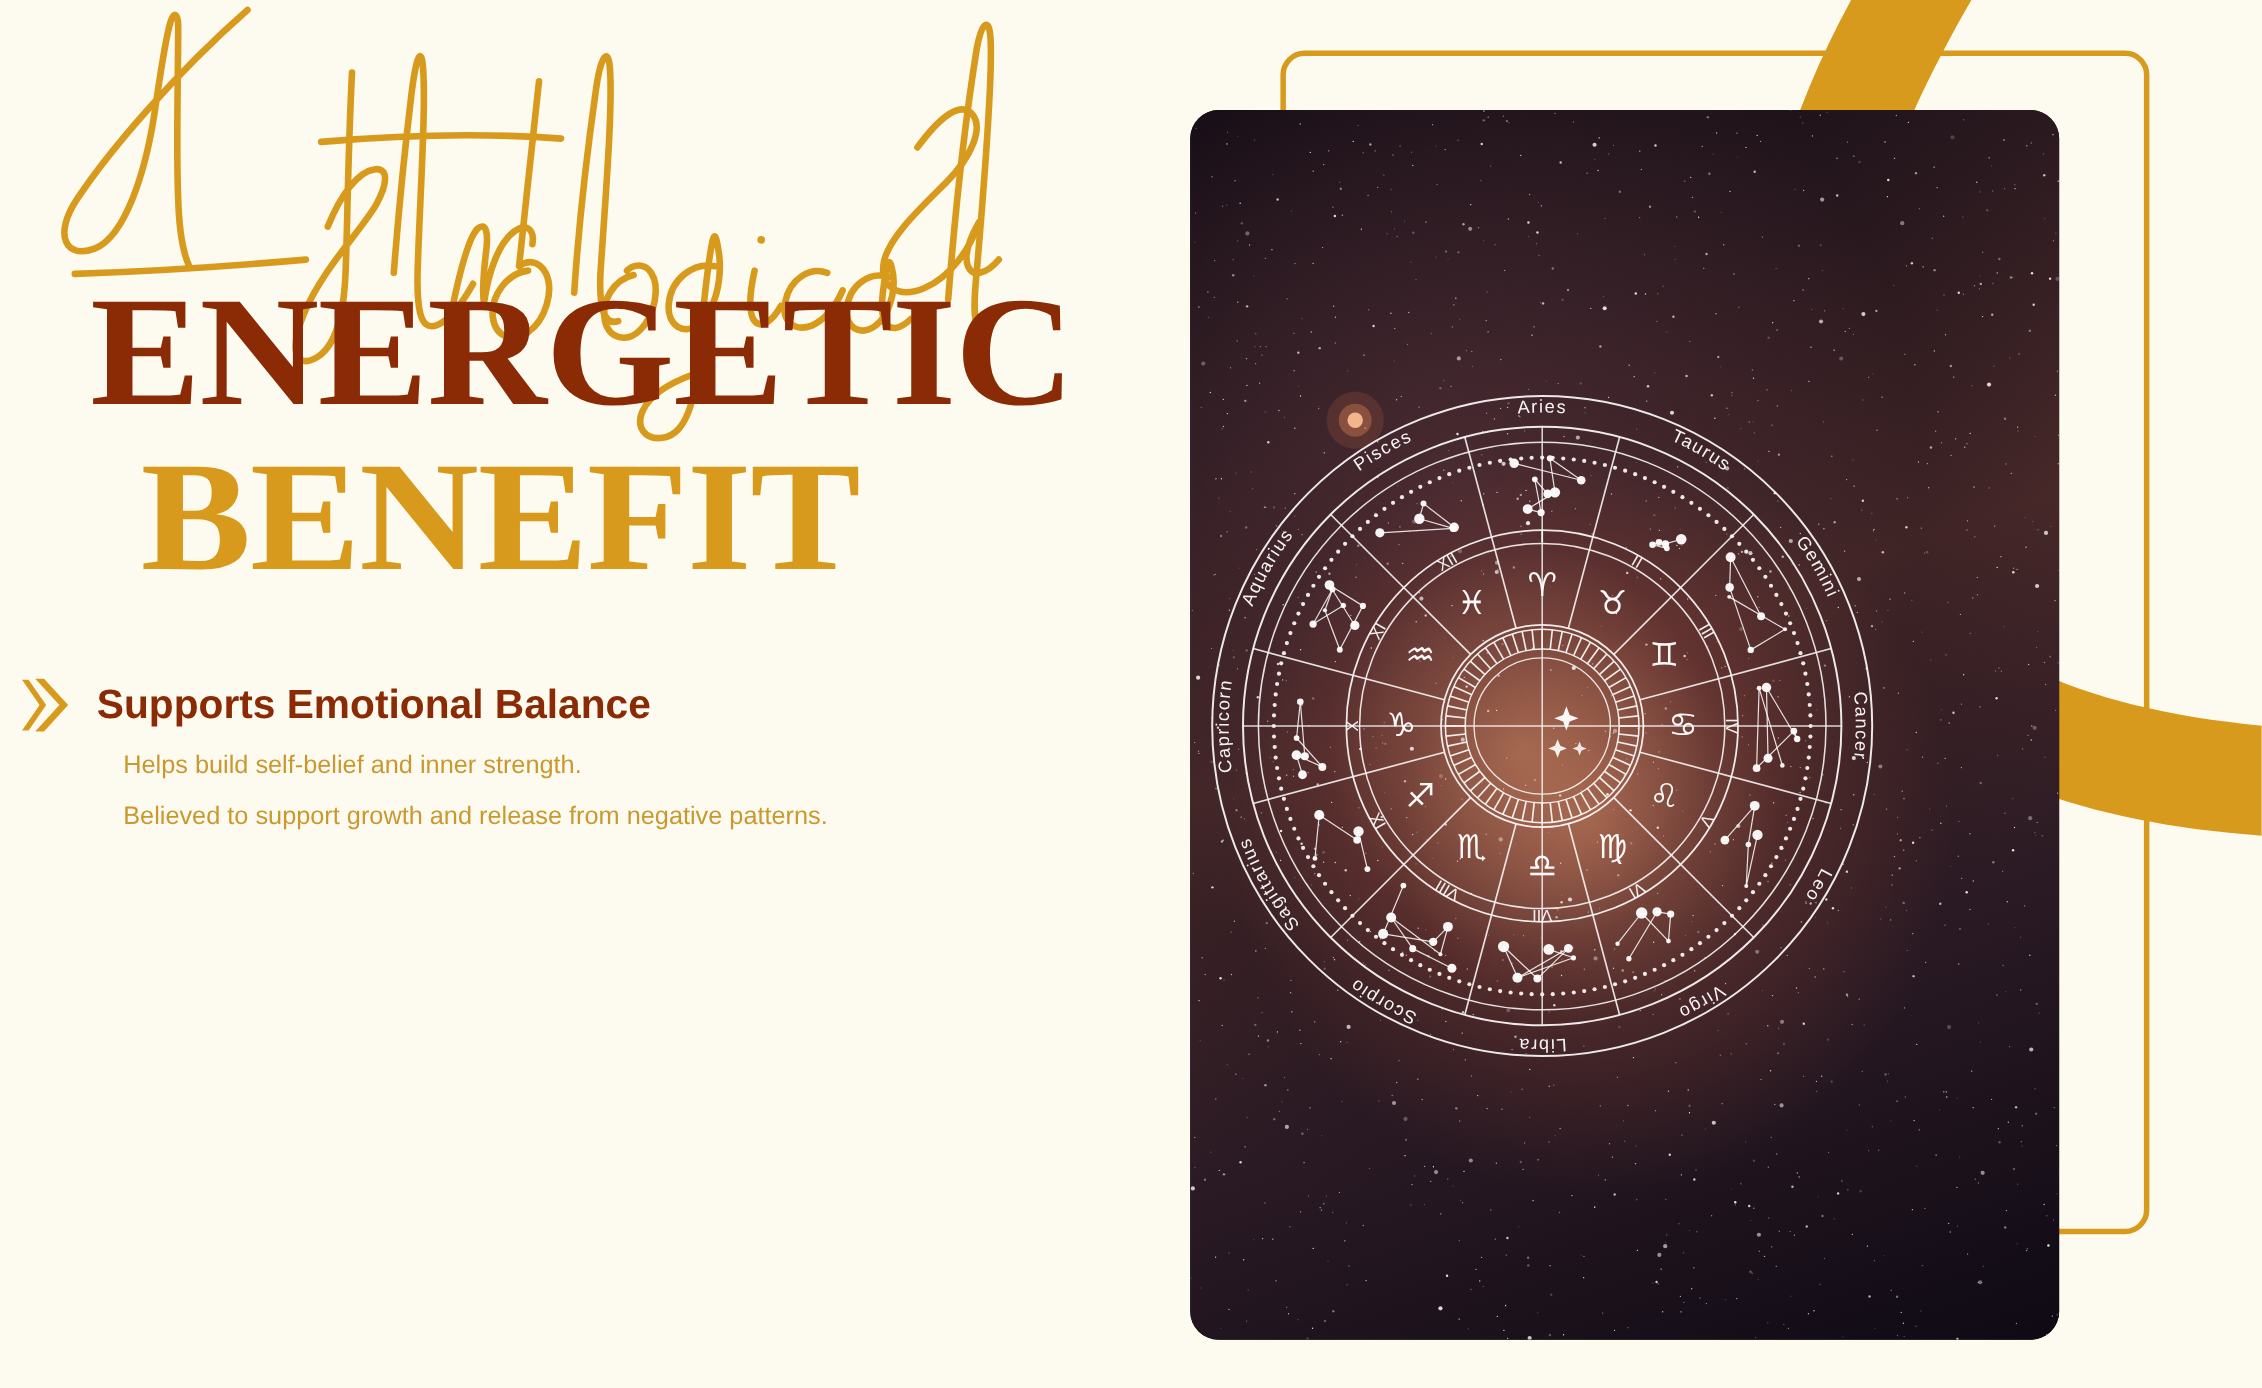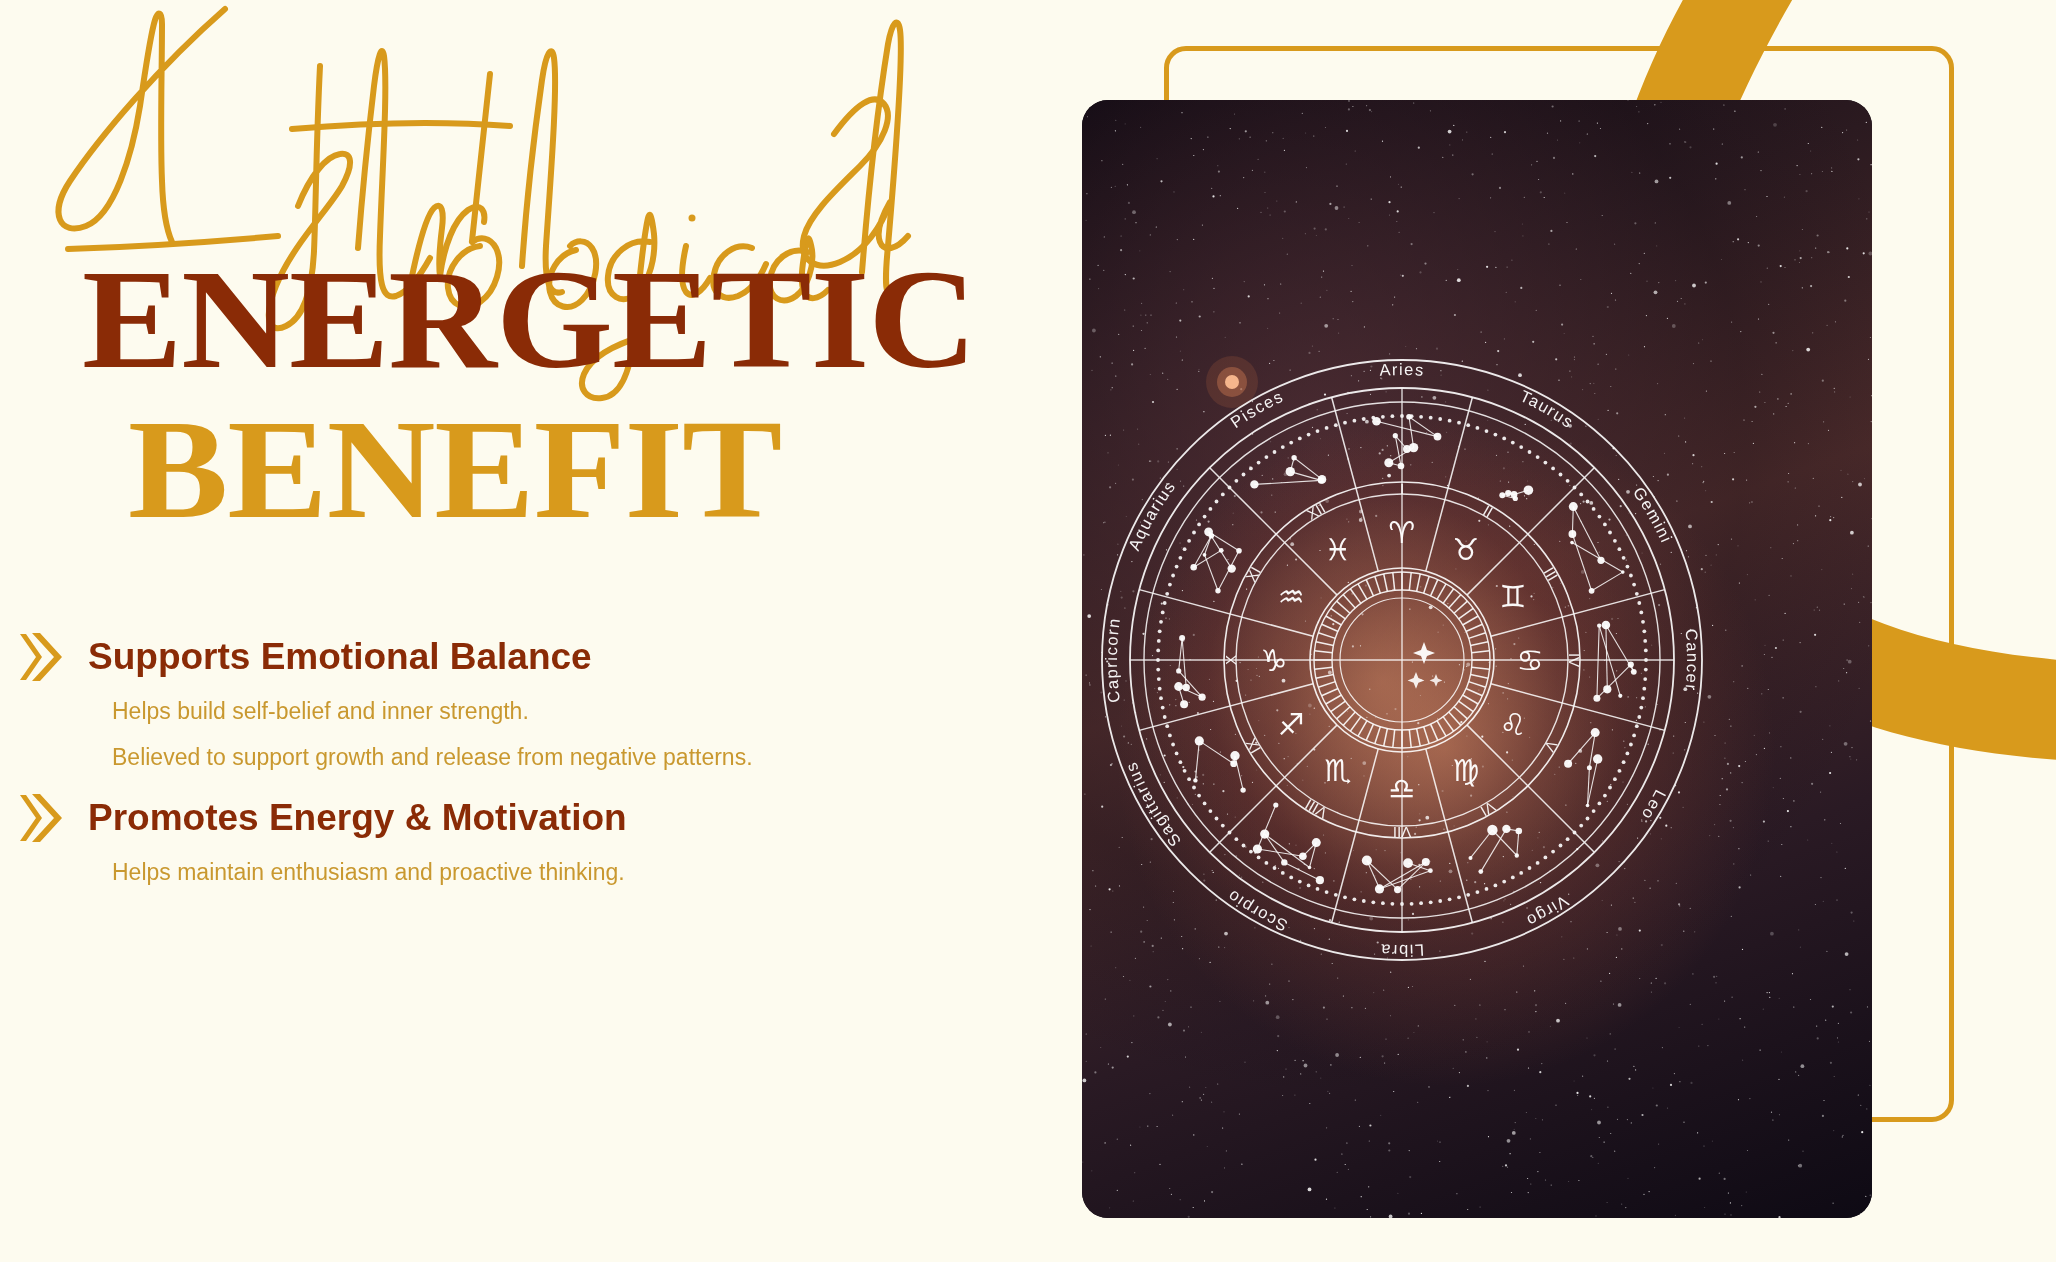--- a/index.html
+++ b/index.html
@@ -63,21 +63,20 @@
     transform:scaleX(1.06);
     transform-origin:left top;
     white-space:nowrap;
   }
 
   
   #benefit-list{
     position:absolute;
     left:16px;top:612px;
     width:880px;
-    margin-top:16px;
   }
   .benefit-item{margin-bottom:16px;}
   .benefit-head{
     display:flex;
     align-items:center;
     gap:16px;
   }
   .chevron-icon{
     flex:0 0 auto;
     width:56px;height:58px;
@@ -2197,25 +2196,15 @@
         </svg>
         <div class="benefit-title" data-interactable="false">Supports Emotional Balance</div>
       </div>
       <div class="benefit-desc" data-interactable="false">Helps build self-belief and inner strength.</div>
     </div>
 
     <div class="benefit-item" data-interactable="false">
       <div class="benefit-desc" data-interactable="false">Believed to support growth and release from negative patterns.</div>
     </div>
 
-    <div class="benefit-item" data-interactable="false">
-      <div class="benefit-head" data-interactable="false">
-        <svg class="chevron-icon" viewBox="0 0 56 58" data-interactable="false">
-          <path d="M4 6 L10 6 L26 29 L10 52 L4 52 L20 29 Z" fill="#d89a1c"></path>
-          <path d="M16 5 L24 5 L46 29 L24 53 L16 53 L38 29 Z" fill="#d89a1c"></path>
-        </svg>
-        <div class="benefit-title" data-interactable="false">Promotes Energy &amp; Motivation</div>
-      </div>
-      <div class="benefit-desc" data-interactable="false">Helps maintain enthusiasm and proactive thinking.</div>
-    </div>
 
   </div>
 </div>
 
 </body></html>

